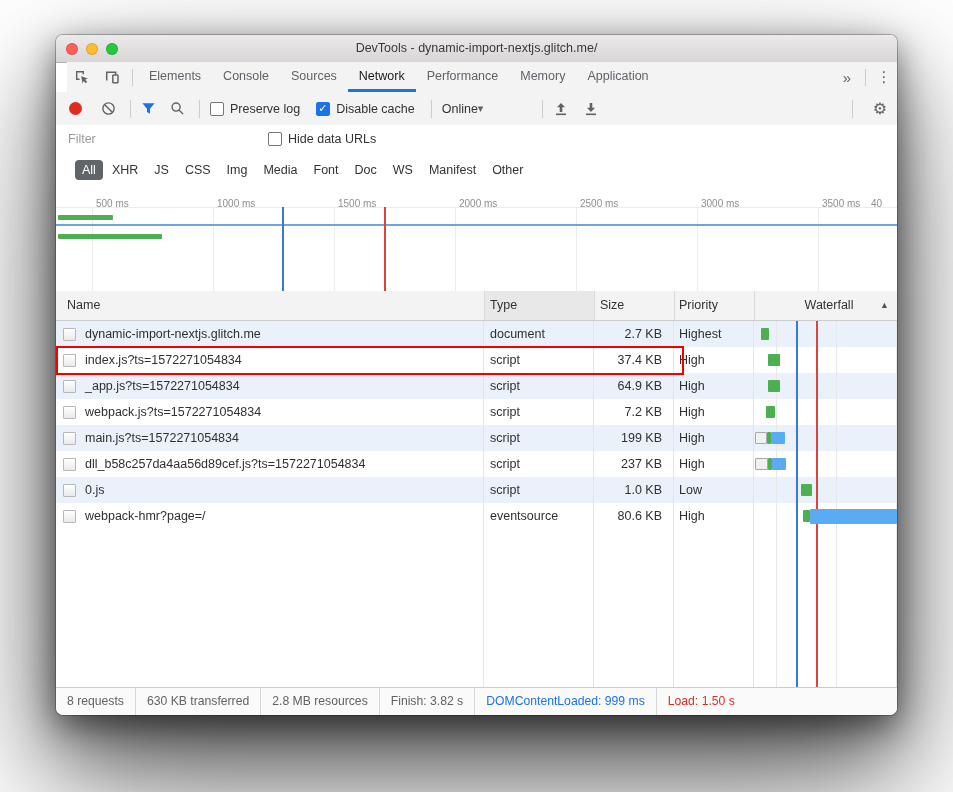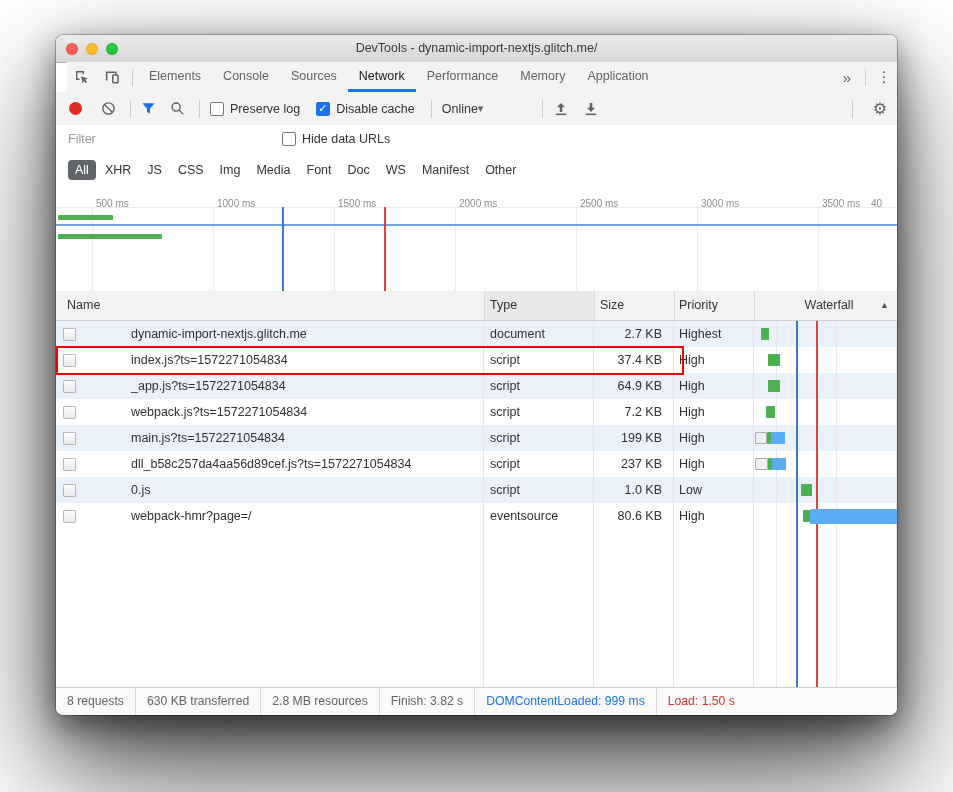--- a/index.html
+++ b/index.html
@@ -48,21 +48,21 @@
 
   
   .filterbar { position:absolute; left:0; top:90px; right:0; height:28px; background:#fff;
                display:flex; align-items:center; }
   .filter-input { border:none; outline:none; background:transparent; width:200px; margin-left:12px;
                   font-size:12.5px; color:#333; font-family:inherit; }
   .filter-input::placeholder { color:#9a9a9a; }
 
   
   .pillsbar { position:absolute; left:0; top:118px; right:0; height:34px; background:#fff;
-              border-bottom:1px solid #ccc; display:flex; align-items:center; padding-left:12px; }
+              border-bottom:1px solid #ccc; display:flex; align-items:center; padding-left:19px; }
   .pill { font-size:12.5px; color:#333; padding:3px 7px; border-radius:4px; margin-right:2px; }
   .pill.active { background:#61656a; color:#fff; }
 
   
   .overview { position:absolute; left:0; top:152px; right:0; height:104px; background:#fff;
               border-bottom:1px solid #ccc; overflow:hidden; }
   .ov-ruleline { position:absolute; left:0; right:0; top:20px; height:1px; background:#ececec; }
   .ov-tick { position:absolute; top:11px; font-size:10px; color:#8e8e8e; white-space:nowrap; }
   .ov-grid { position:absolute; top:20px; bottom:0; width:1px; background:#ececec; }
   .ov-bar { position:absolute; background:#4caf50; border-radius:1px; }
@@ -78,21 +78,21 @@
   .h-type { left:428px; width:104px; padding-left:6px; background:#e8e8e8; }
   .h-size { left:538px; width:74px; padding-left:6px; }
   .h-priority { left:618px; width:75px; padding-left:5px; }
   .h-wf { left:698px; width:136px; padding-left:7px; border-right:none;text-align:center; }
   .sort-arrow { position:absolute; right:8px; top:0; font-size:9px; color:#555; }
 
   
   .table-area { position:absolute; left:0; top:286px; right:0; height:366px; background:#fff; overflow:hidden; }
   .row { position:relative; height:26px; font-size:12.5px; color:#303030; }
   .row:nth-child(odd) { background:#eaf1fa; }
-  .cell { position:absolute; top:0; height:26px; line-height:26px; white-space:nowrap; overflow:hidden;gap:46px; }
+  .cell { position:absolute; top:0; height:26px; line-height:26px; white-space:nowrap; overflow:hidden; }
   .c-name { left:0; width:428px; display:flex; align-items:center; }
   .file-ico { width:11px; height:11px; border:1px solid #b8b8b8; border-radius:1px;
               background:linear-gradient(#fff,#e9e9e9); margin:0 9px 0 7px; flex:0 0 auto; }
   .c-type { left:428px; width:104px; padding-left:6px; }
   .c-size { left:538px; width:68px; padding-right:12px; text-align:right; }
   .c-priority { left:618px; width:75px; padding-left:5px; }
   .wf { position:absolute; left:698px; top:0; width:143px; height:26px; z-index:2; }
   .wf-seg { position:absolute; top:7px; height:12px; border-radius:1px; }
   .wf-green { background:#4caf50; }
   .wf-blue { background:#5aabf2; }
@@ -222,21 +222,21 @@
         </span>
       </div>
       <div class="tb-right">
         <div class="tbsep"></div>
         <div class="gear">⚙</div>
       </div>
     </div>
 
     <div class="filterbar">
       <input class="filter-input" placeholder="Filter" style="">
-      <div class="chk-group" style="margin-left:14px;">
+      <div class="chk-group" style="">
         <span class="cb"></span>
         <span>Hide data URLs</span>
       </div>
     </div>
 
     <div class="pillsbar">
       <span class="pill active">All</span>
       <span class="pill">XHR</span>
       <span class="pill">JS</span>
       <span class="pill">CSS</span>

